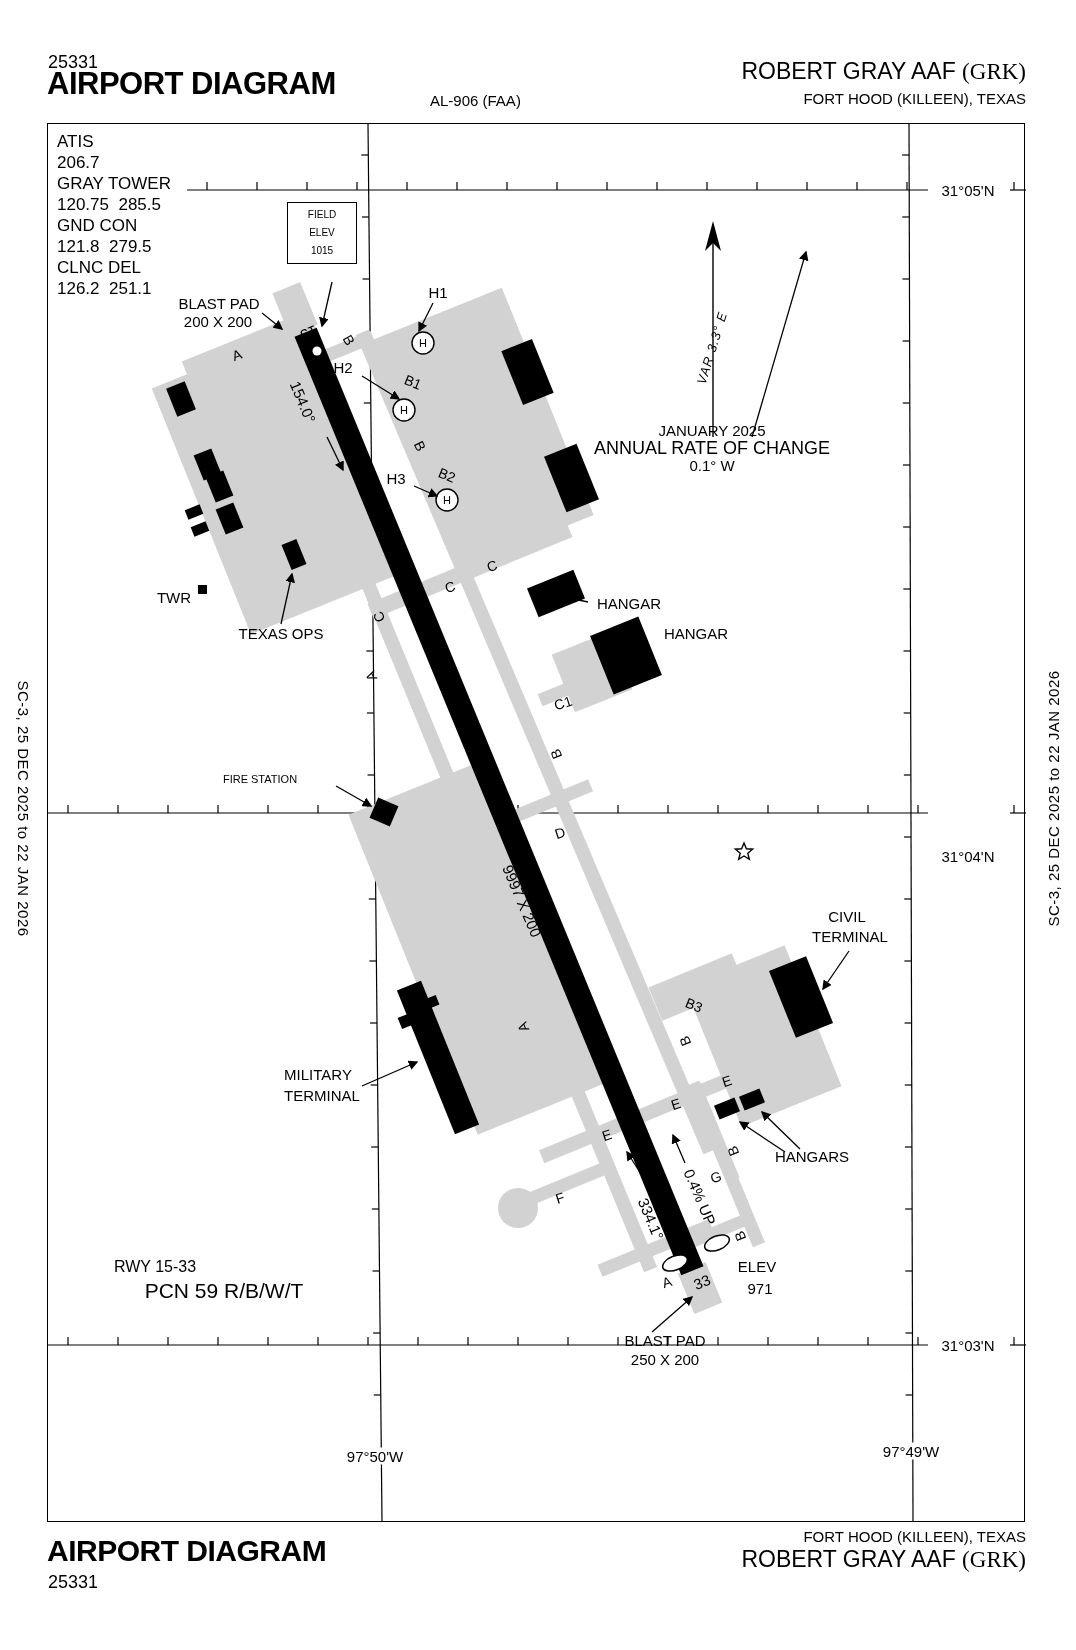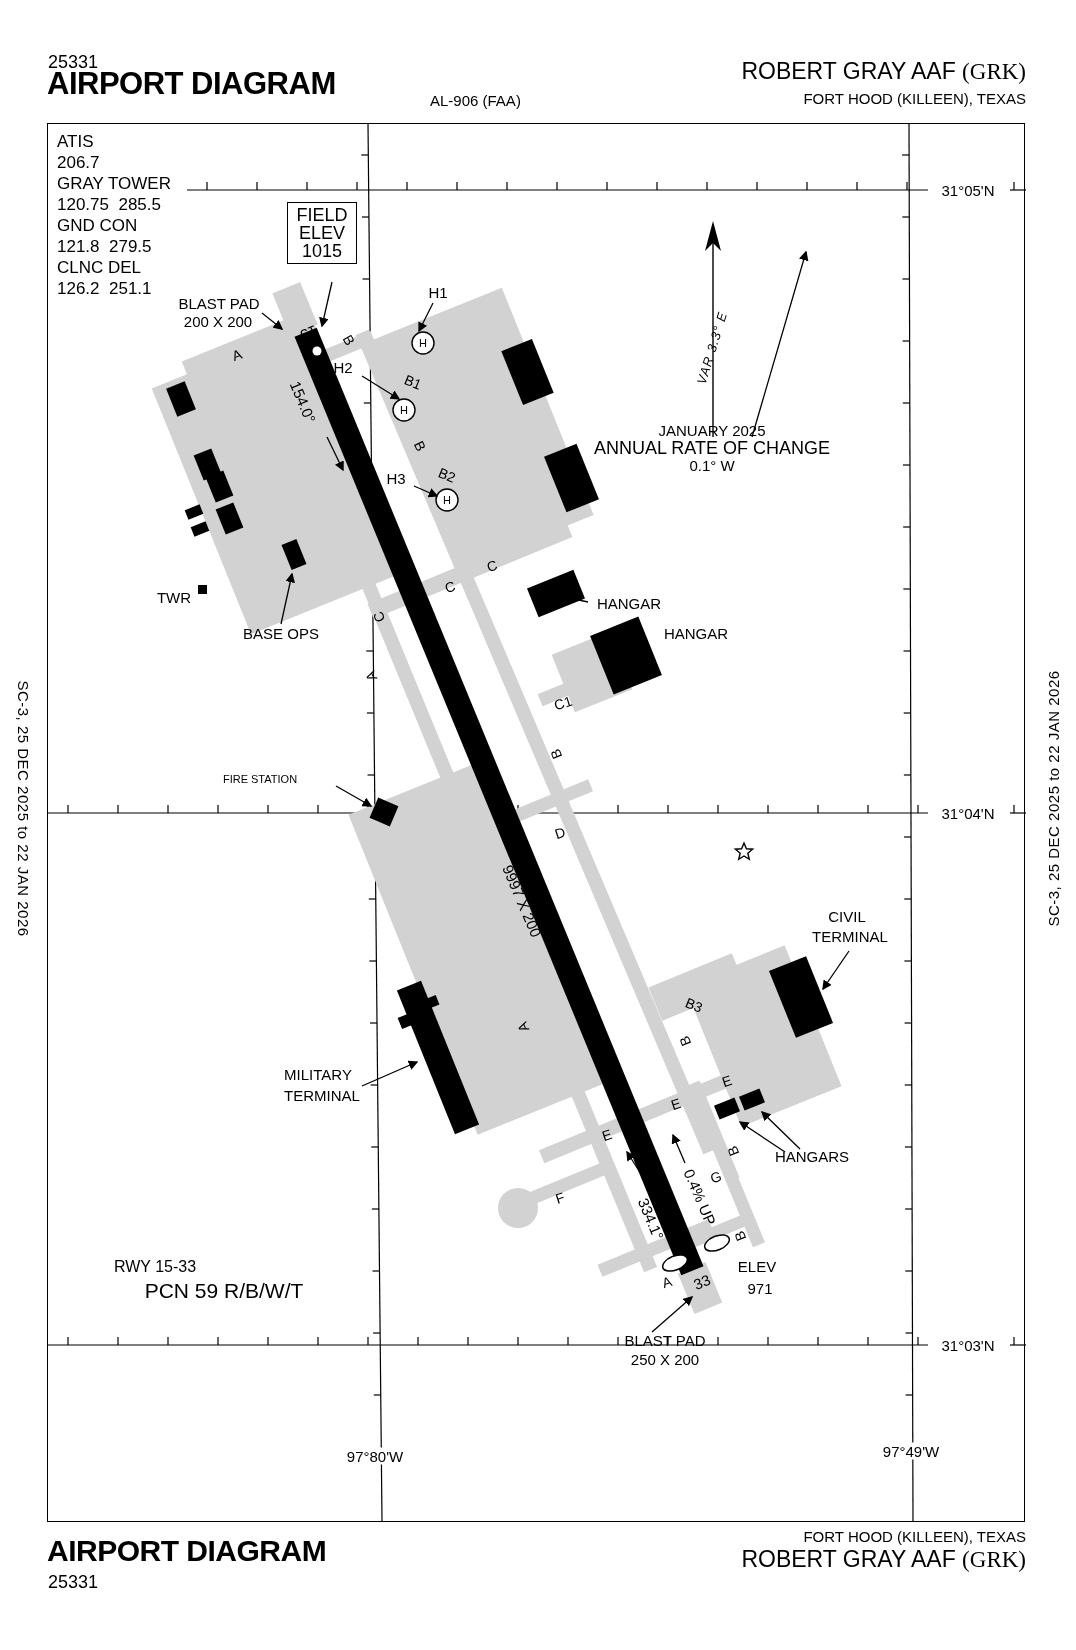--- a/index.html
+++ b/index.html
@@ -3,21 +3,21 @@
 <meta charset="utf-8">
 <style>
   html,body{margin:0;padding:0;background:#fff;}
   #page{position:relative;width:1076px;height:1650px;background:#fff;overflow:hidden;
         font-family:"Liberation Sans",sans-serif;color:#000;}
   .abs{position:absolute;}
   .ttl{font-weight:bold;letter-spacing:-0.5px;}
   #map-border{position:absolute;left:47px;top:123px;width:978px;height:1399px;border:1.6px solid #000;box-sizing:border-box;}
   #comm-box{position:absolute;left:57px;top:131px;font-size:17px;line-height:21px;white-space:pre;}
   #field-elev-box{position:absolute;left:287px;top:202px;width:64px;border:1.6px solid #000;
-                  text-align:center;font-size:18px;line-height:18px;padding:3px 2px;background:#fff;z-index:6;}
+                  text-align:center;font-size:10px;line-height:18px;padding:3px 2px;background:#fff;z-index:6;}
   .lat-label,.lon-label{position:absolute;font-size:15px;transform:translate(-50%,-50%);background:#fff;padding:0 4px;z-index:3;}
   .shape{position:absolute;}
   .gray{background:#d2d2d2;}
   .blk{background:#000;}
   .diagram-label{position:absolute;white-space:pre;z-index:7;transform:translate(-50%,-50%);}
   #side-left{position:absolute;left:-142px;top:800px;width:330px;text-align:center;font-size:15px;
              transform:rotate(90deg);transform-origin:center;letter-spacing:0.5px;}
   #side-right{position:absolute;left:888px;top:790px;width:330px;text-align:center;font-size:15px;
               transform:rotate(-90deg);transform-origin:center;letter-spacing:0.5px;}
   svg{position:absolute;left:0;top:0;}
@@ -242,28 +242,28 @@
 
   <div id="side-left">SC-3,  25 DEC 2025  to  22 JAN 2026</div>
   <div id="side-right">SC-3,  25 DEC 2025  to  22 JAN 2026</div>
 
   <div class="abs ttl" style="left:47px;top:1534px;font-size:30px;">AIRPORT DIAGRAM</div>
   <div class="abs hdr-sm" style="left:48px;top:1572px;">25331</div>
   <div class="abs" style="right:50px;top:1528px;font-size:15px;text-align:right;">FORT HOOD (KILLEEN),  TEXAS</div>
   <div class="abs" style="right:50px;top:1546px;font-size:23px;text-align:right;"><span>ROBERT GRAY AAF</span> <span class="serif">(GRK)</span></div>
 
 <div class="lat-label" style="left: 968px; top: 190px;">31°05'N</div>
-    <div class="lat-label" style="left: 968px; top: 813px;">31°04'N</div>
+    <div class="lat-label" style="left: 968px; top: 856px;">31°04'N</div>
     <div class="lat-label" style="left: 968px; top: 1345px;">31°03'N</div>
-    <div class="lon-label" style="left: 375px; top: 1456px;">97°80'W</div>
+    <div class="lon-label" style="left: 375px; top: 1456px;">97°50'W</div>
     <div class="lon-label" style="left: 911px; top: 1451px;">97°49'W</div>
     <div class="diagram-label" style="left: 219px; top: 303px; font-size: 15px; transform: translate(-50%, -50%) rotate(0deg);">BLAST PAD</div>
     <div class="diagram-label" style="left: 218px; top: 321px; font-size: 15px; transform: translate(-50%, -50%) rotate(0deg);">200 X 200</div>
     <div class="diagram-label" style="left: 174px; top: 597px; font-size: 15px; transform: translate(-50%, -50%) rotate(0deg);">TWR</div>
-    <div class="diagram-label" style="left: 281px; top: 633px; font-size: 15px; transform: translate(-50%, -50%) rotate(0deg);">BASE OPS</div>
+    <div class="diagram-label" style="left: 281px; top: 633px; font-size: 15px; transform: translate(-50%, -50%) rotate(0deg);">TEXAS OPS</div>
     <div class="diagram-label" style="left: 260px; top: 779px; font-size: 11px; transform: translate(-50%, -50%) rotate(0deg);">FIRE STATION</div>
     <div class="diagram-label" style="left: 629px; top: 603px; font-size: 15px; transform: translate(-50%, -50%) rotate(0deg);">HANGAR</div>
     <div class="diagram-label" style="left: 696px; top: 633px; font-size: 15px; transform: translate(-50%, -50%) rotate(0deg);">HANGAR</div>
     <div class="diagram-label" style="left: 318px; top: 1074px; font-size: 15px; transform: translate(-50%, -50%) rotate(0deg);">MILITARY</div>
     <div class="diagram-label" style="left: 322px; top: 1095px; font-size: 15px; transform: translate(-50%, -50%) rotate(0deg);">TERMINAL</div>
     <div class="diagram-label" style="left: 847px; top: 916px; font-size: 15px; transform: translate(-50%, -50%) rotate(0deg);">CIVIL</div>
     <div class="diagram-label" style="left: 850px; top: 936px; font-size: 15px; transform: translate(-50%, -50%) rotate(0deg);">TERMINAL</div>
     <div class="diagram-label" style="left: 812px; top: 1156px; font-size: 15px; transform: translate(-50%, -50%) rotate(0deg);">HANGARS</div>
     <div class="diagram-label" style="left: 665px; top: 1340px; font-size: 15px; transform: translate(-50%, -50%) rotate(0deg);">BLAST PAD</div>
     <div class="diagram-label" style="left: 665px; top: 1359px; font-size: 15px; transform: translate(-50%, -50%) rotate(0deg);">250 X 200</div>

